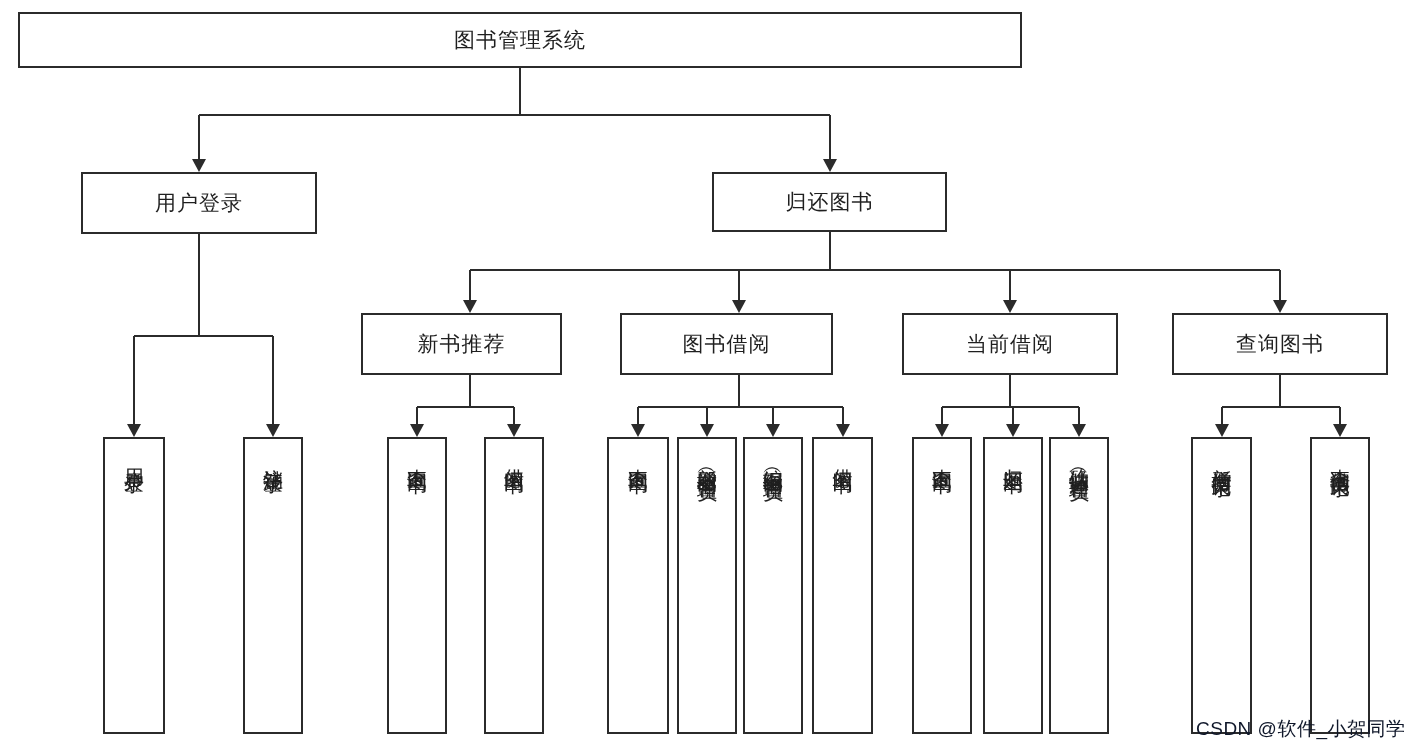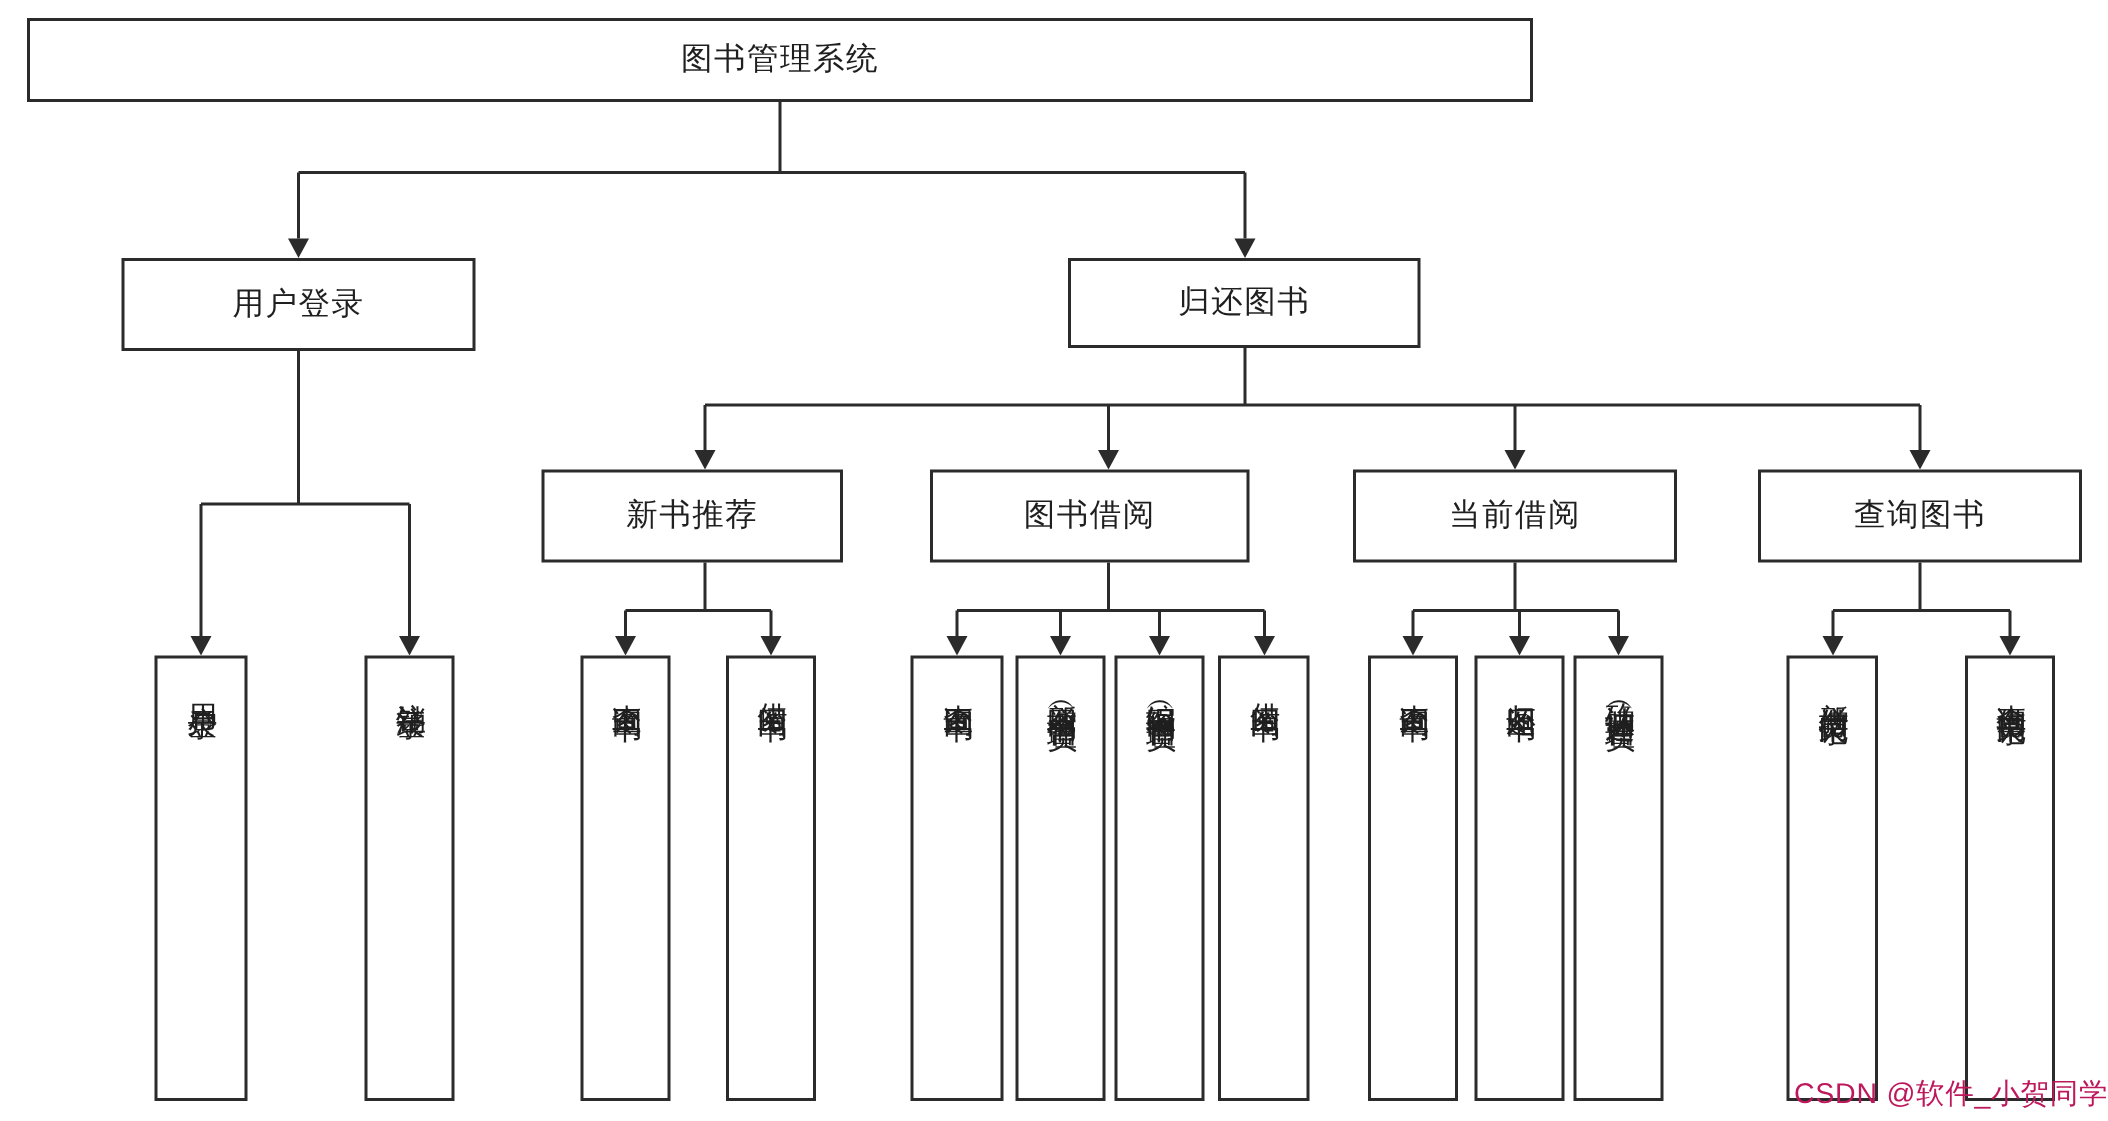--- a/index.html
+++ b/index.html
@@ -55,21 +55,21 @@
     position:absolute;
     width:0;height:0;
     border-left:7px solid transparent;
     border-right:7px solid transparent;
     border-top:13px solid #2b2b2b;
   }
   
   #watermark{
     position:absolute;
     font-size:19px;
-    color:#be185d;
+    color:#0f172a;
     white-space:nowrap;
     letter-spacing:0.5px;
     pointer-events:none;
   }
 </style>
 </head>
 <body>
 
 <div id="canvas">
     <div class="node h" style="left: 18px; top: 12px; width: 1004px; height: 56px;">

